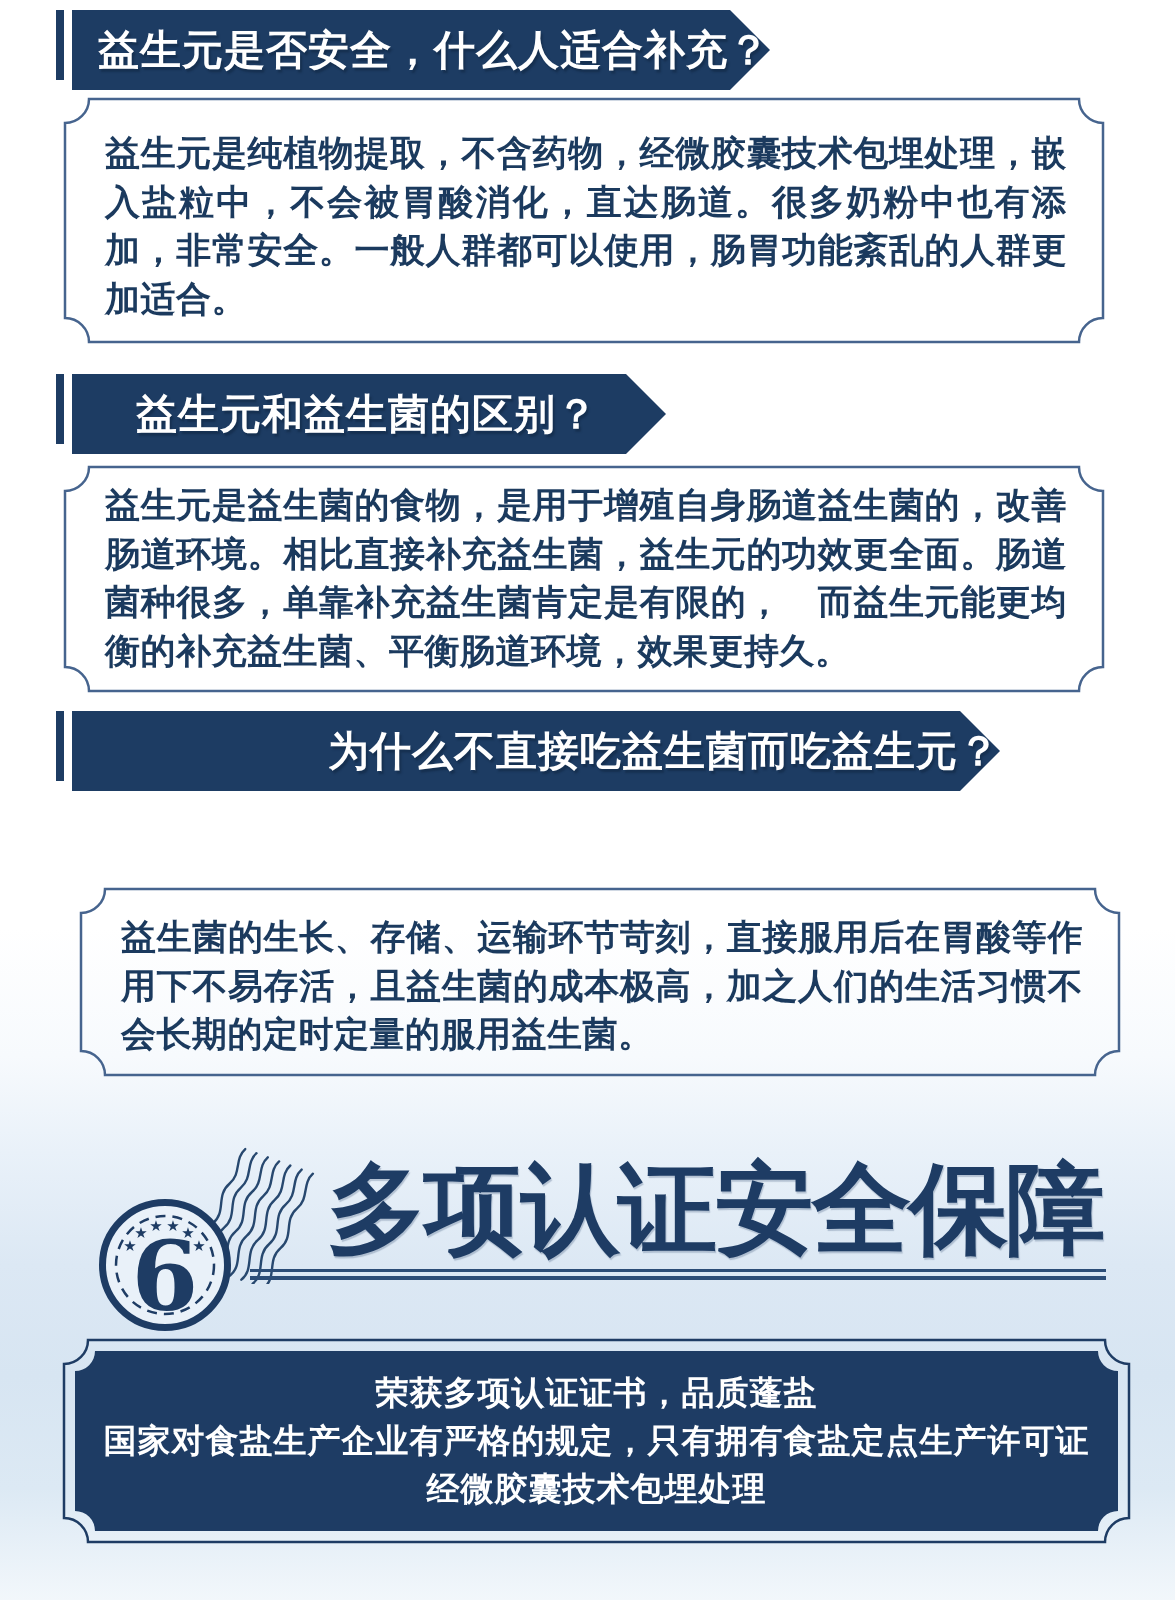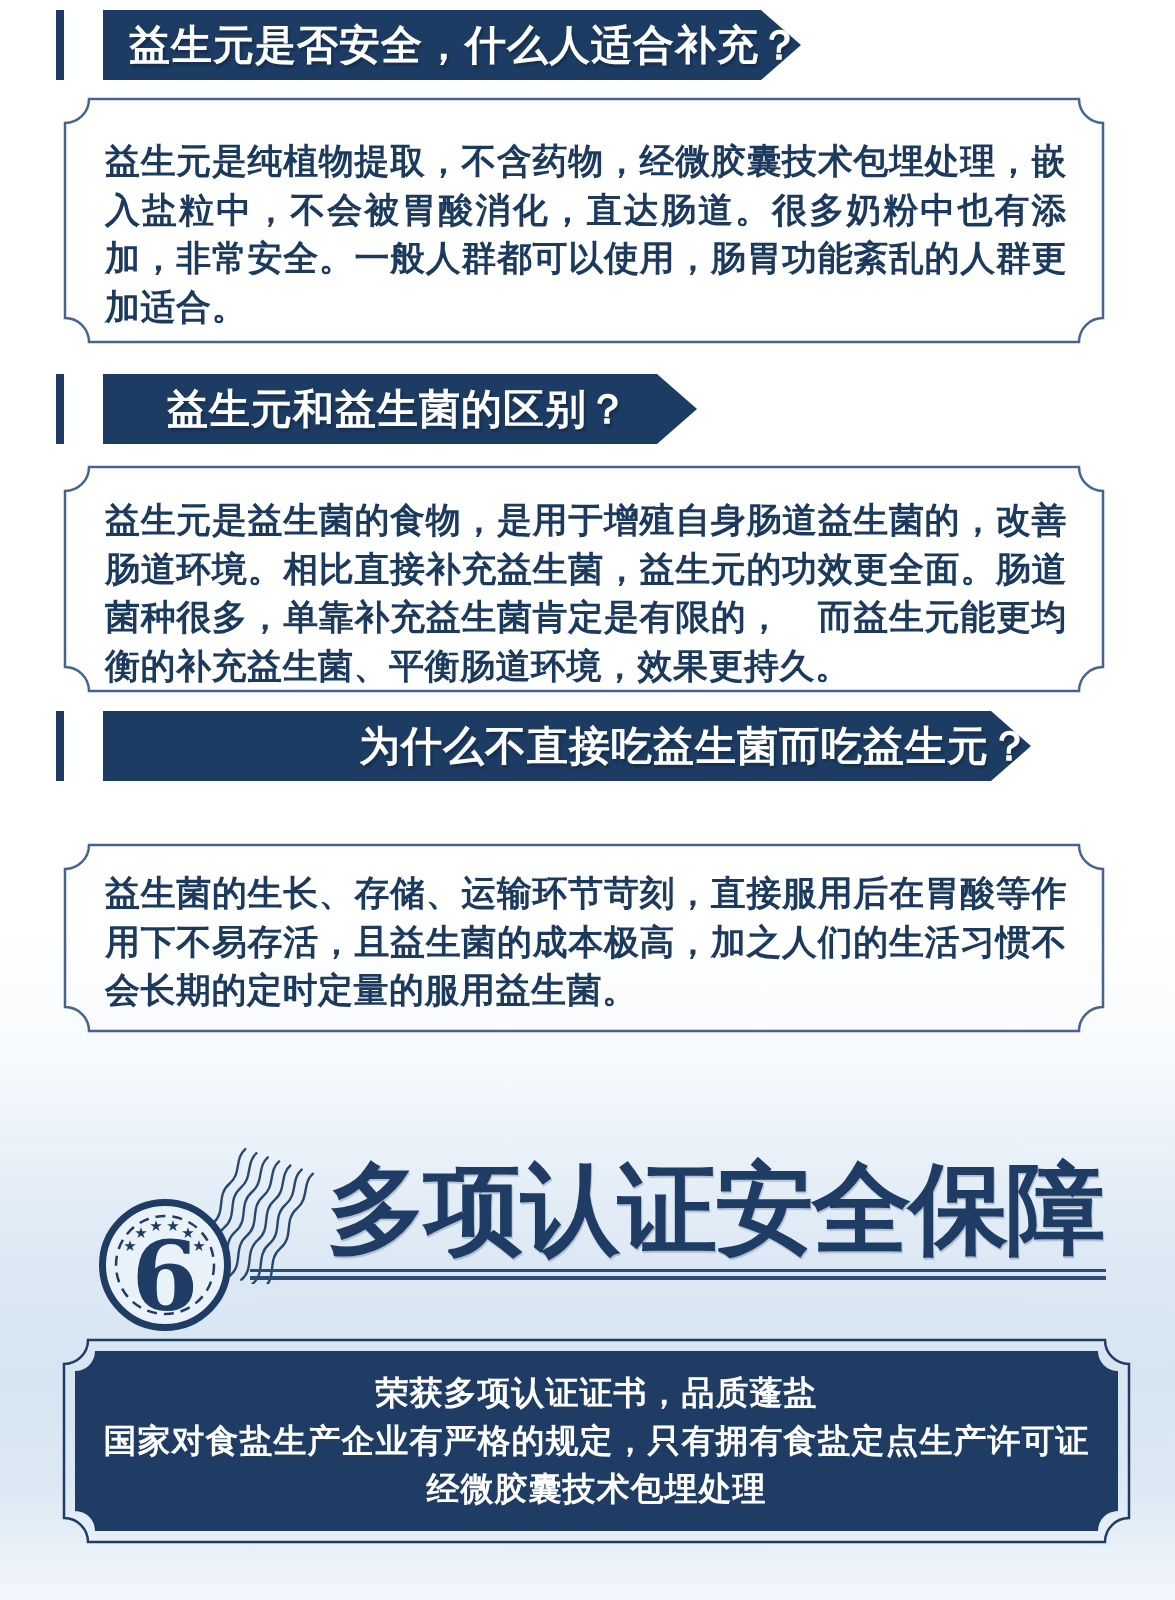--- a/index.html
+++ b/index.html
@@ -6,43 +6,43 @@
   body{font-family:"Liberation Sans",sans-serif;}
   .canvas{
     position:relative;width:1175px;height:1600px;overflow:hidden;
     background:linear-gradient(180deg,
       #ffffff 0%, #ffffff 58%, #f7fafd 66%, #e9f1f9 72%,
       #dce8f4 79%, #d7e5f2 86%, #dce9f4 93%, #f2f7fb 100%);
   }
   
   .accent-bar{position:absolute;left:56px;width:8px;height:70px;background:#1d3c63;}
   .banner{
-    position:absolute;left:72px;height:70px;background:#1d3c63;
+    position:absolute;left:72px;height:80px;background:#1d3c63;
     clip-path:polygon(0 0, calc(100% - 40px) 0, 100% 50%, calc(100% - 40px) 100%, 0 100%);
     filter:drop-shadow(0 4px 3px rgba(29,60,99,0.30));
-    display:flex;align-items:center;margin-left:31px;
+    display:flex;align-items:center;
   }
   .banner span{
     color:#ffffff;font-size:41px;font-weight:bold;letter-spacing:1px;
     padding-left:26px;white-space:nowrap;
     text-shadow:2px 3px 2px rgba(10,25,45,0.35);
   }
   .b1{top:10px;} .b2{top:374px;} .b3{top:711px;justify-content:flex-end;}
   .banner.b1{width:698px;} .banner.b2{width:556px;padding-left:38px;} .banner.b3{width:928px;}
   
   .qbox{position:absolute;left:63px;width:1042px;}
   .qbox svg.frame{position:absolute;left:0;top:0;}
   .qbox .body{
     position:absolute;left:42px;right:38px;top:0;
     color:#1b3a5e;font-size:35px;font-weight:600;line-height:48.5px;
     letter-spacing:0.5px;text-align:justify;
   }
-  .box1{top:97px;height:247px;} .box1 .body{padding-top:40px;}
-  .box2{top:465px;height:228px;} .box2 .body{padding-top:31px;}
-  .box3{top:843px;height:190px;} .box3 .body{padding-top:26px;}
+  .box1{top:97px;height:247px;} .box1 .body{padding-top:32px;}
+  .box2{top:465px;height:228px;} .box2 .body{padding-top:16px;}
+  .box3{top:887px;height:190px;margin-left:16px;} .box3 .body{padding-top:26px;}
   .frame path{fill:none;stroke:#46648e;stroke-width:2.5;}
   
   .stamp{position:absolute;left:85px;top:1185px;}
   .waves{position:absolute;left:190px;top:1124px;}
   .feature-title{
     position:absolute;left:320px;top:1148px;width:800px;
     font-family:"DejaVu Serif",serif;font-weight:bold;
     font-size:99px;line-height:120px;color:#1e3c64;
     letter-spacing:-2px;white-space:nowrap;
     text-shadow:1px 2px 1px rgba(30,60,100,0.25);

